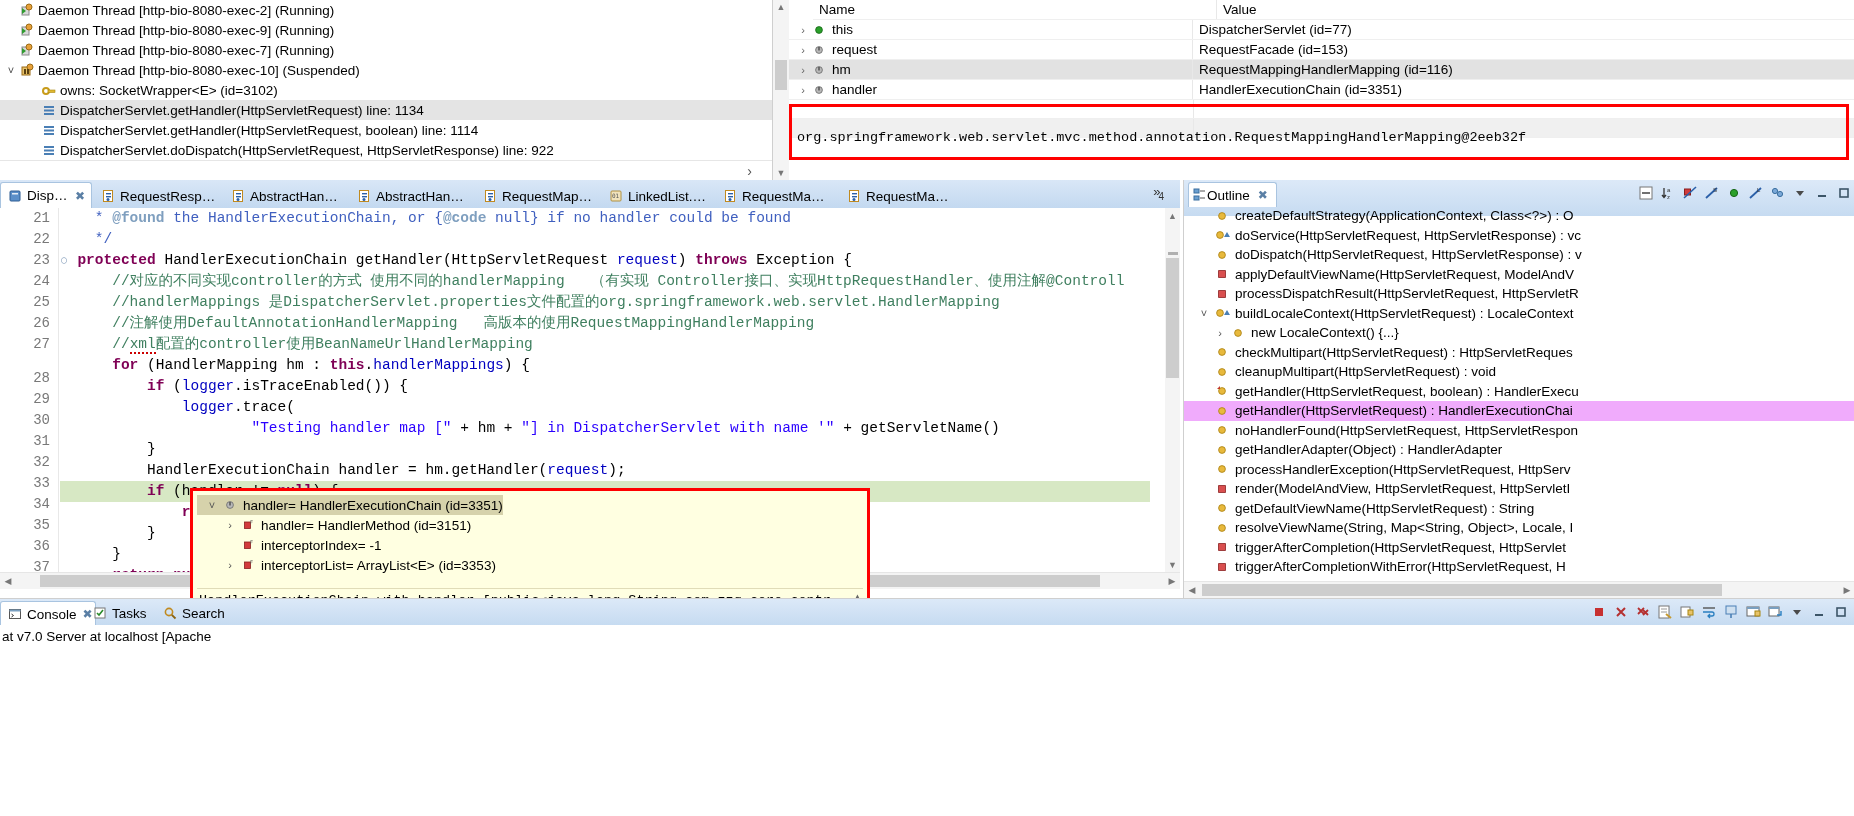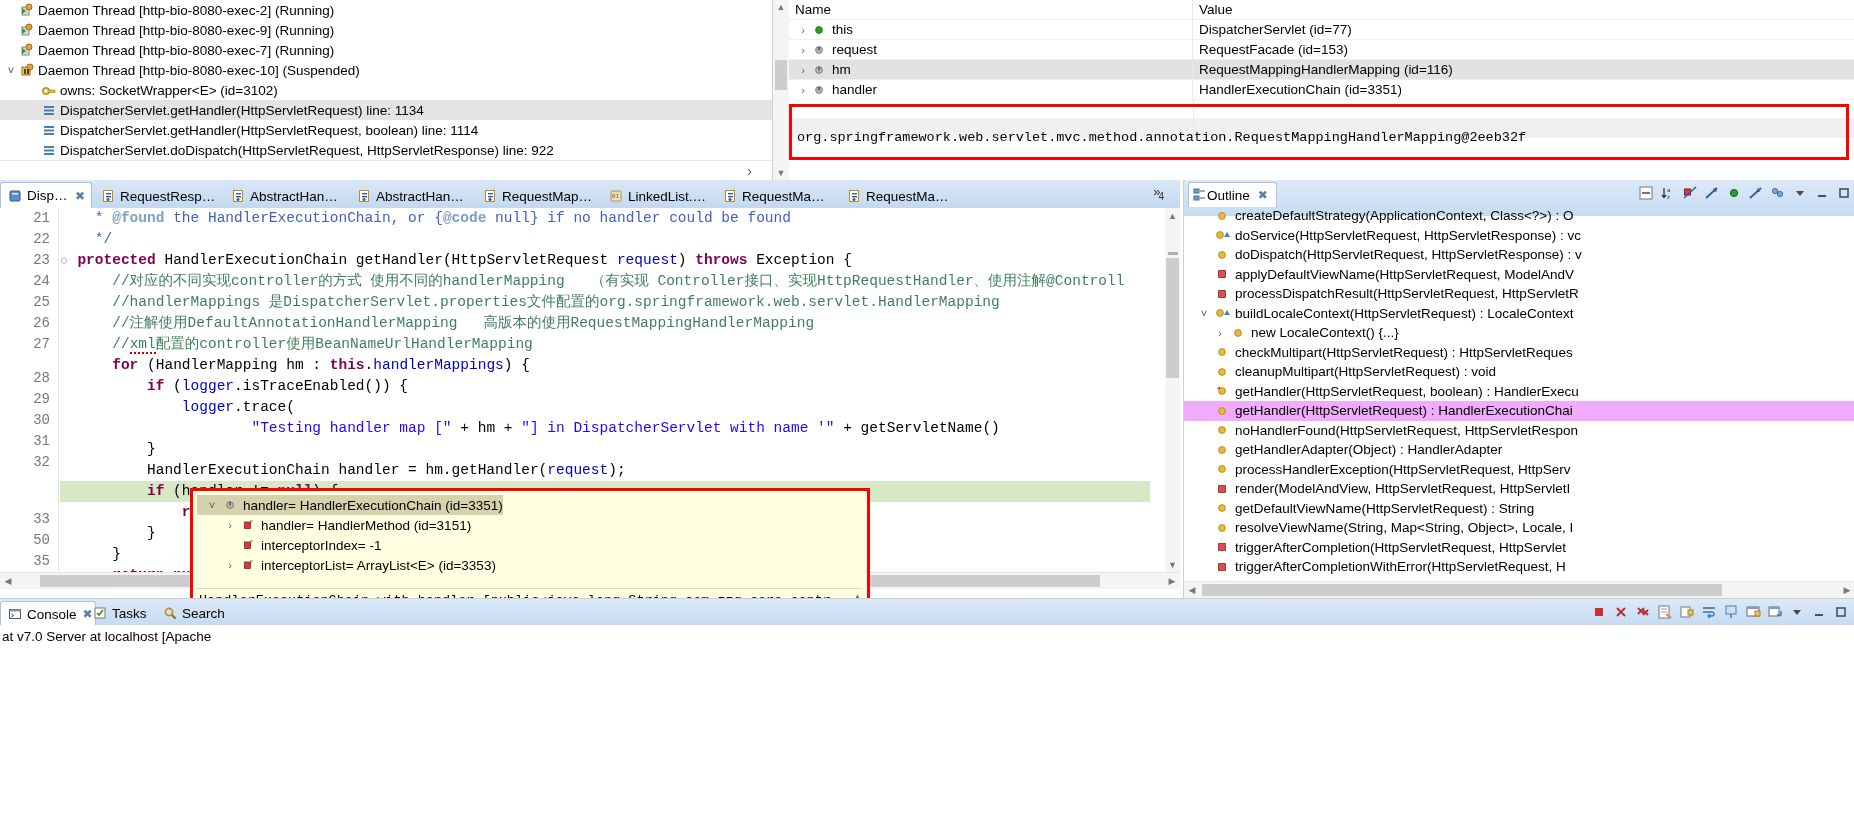--- a/index.html
+++ b/index.html
@@ -29,21 +29,21 @@
   
   #vars-pane{position:absolute;left:772px;top:0;width:1082px;height:180px;background:#fff;border-left:1px solid #cfcfcf;}
   #vars-scroll{position:absolute;left:0;top:0;width:16px;height:180px;background:#f4f4f4;}
   #vars-scroll .thumb{position:absolute;top:60px;left:2px;width:12px;height:30px;background:#cdcdcd;}
   #vars-scroll .au,#vars-scroll .ad{height:14px;display:flex;align-items:center;justify-content:center;color:#777;font-size:9px;}
   #vars-table{position:absolute;left:16px;top:0;right:0;height:100px;}
   .vrow{display:flex;height:19px;align-items:center;border-bottom:1px solid #efefef;font-size:13.5px;}
   .vrow.sel{background:#e2e2e2;}
   .vname{width:404px;flex:0 0 404px;display:flex;align-items:center;border-right:1px solid #e8e8e8;height:19px;padding-left:6px;box-sizing:border-box;}
   .vval{flex:1;padding-left:6px;white-space:nowrap;overflow:hidden;}
-  .vhdr{font-weight:normal;background:#fff;}
+  .vhdr{font-weight:normal;background:#fff;margin-left:24px;}
   .vtw{width:16px;flex:0 0 16px;text-align:center;color:#666;font-size:11px;}
   .vic{width:16px;flex:0 0 16px;display:flex;align-items:center;justify-content:center;}
 
   #vars-detail{position:absolute;left:16px;top:100px;right:0;height:80px;}
   .detail-line{height:18px;border-bottom:1px solid #efefef;display:flex;}
   .detail-line .c1{width:404px;flex:0 0 404px;border-right:1px solid #e8e8e8;}
   .detail-line.alt{background:#f0f0f0;}
   #detail-text{position:absolute;left:8px;top:30px;font-family:"Liberation Mono",monospace;font-size:13.5px;white-space:nowrap;}
 
   
@@ -431,22 +431,22 @@
           <div class="gl" style="position: relative;"><span>23</span><span class="fold">◯</span></div>
           <div class="gl" style="position: relative;"><span>24</span></div>
           <div class="gl" style="position: relative;"><span>25</span></div>
           <div class="gl" style="position: relative;"><span>26</span></div>
           <div class="gl" style="position: relative;"><span>27</span></div>
           <div class="gl" style="position: relative; margin-top: 13px;"><span>28</span></div>
           <div class="gl" style="position: relative;"><span>29</span></div>
           <div class="gl" style="position: relative;"><span>30</span></div>
           <div class="gl" style="position: relative;"><span>31</span></div>
           <div class="gl" style="position: relative;"><span>32</span></div>
-          <div class="gl" style="position: relative; margin-top: 36px;"><span>33</span></div>
-          <div class="gl" style="position: relative;"><span>50</span></div>
+          <div class="gl" style="position: relative;"><span>33</span></div>
+          <div class="gl" style="position: relative;"><span>34</span></div>
           <div class="gl" style="position: relative;"><span>35</span></div>
           <div class="gl" style="position: relative;"><span>36</span></div>
           <div class="gl" style="position: relative;"><span>37</span></div>
           <div class="gl" style="position: relative;"><span>38</span></div>
         </div>
       <div id="codelines">
           <div class="cl">    <span class="jd">* </span><span class="jdk">@found</span><span class="jd"> the HandlerExecutionChain, or {</span><span class="jdk">@code</span><span class="jd"> null} if no handler could be found</span></div>
           <div class="cl">    <span class="jd">*/</span></div>
           <div class="cl">  <span class="kw">protected</span> HandlerExecutionChain getHandler(HttpServletRequest <span class="fld">request</span>) <span class="kw">throws</span> Exception {</div>
           <div class="cl">      <span class="cm">//对应的不同实现controller的方式 使用不同的handlerMapping   （有实现 Controller接口、实现HttpRequestHandler、使用注解@Controll</span></div>

